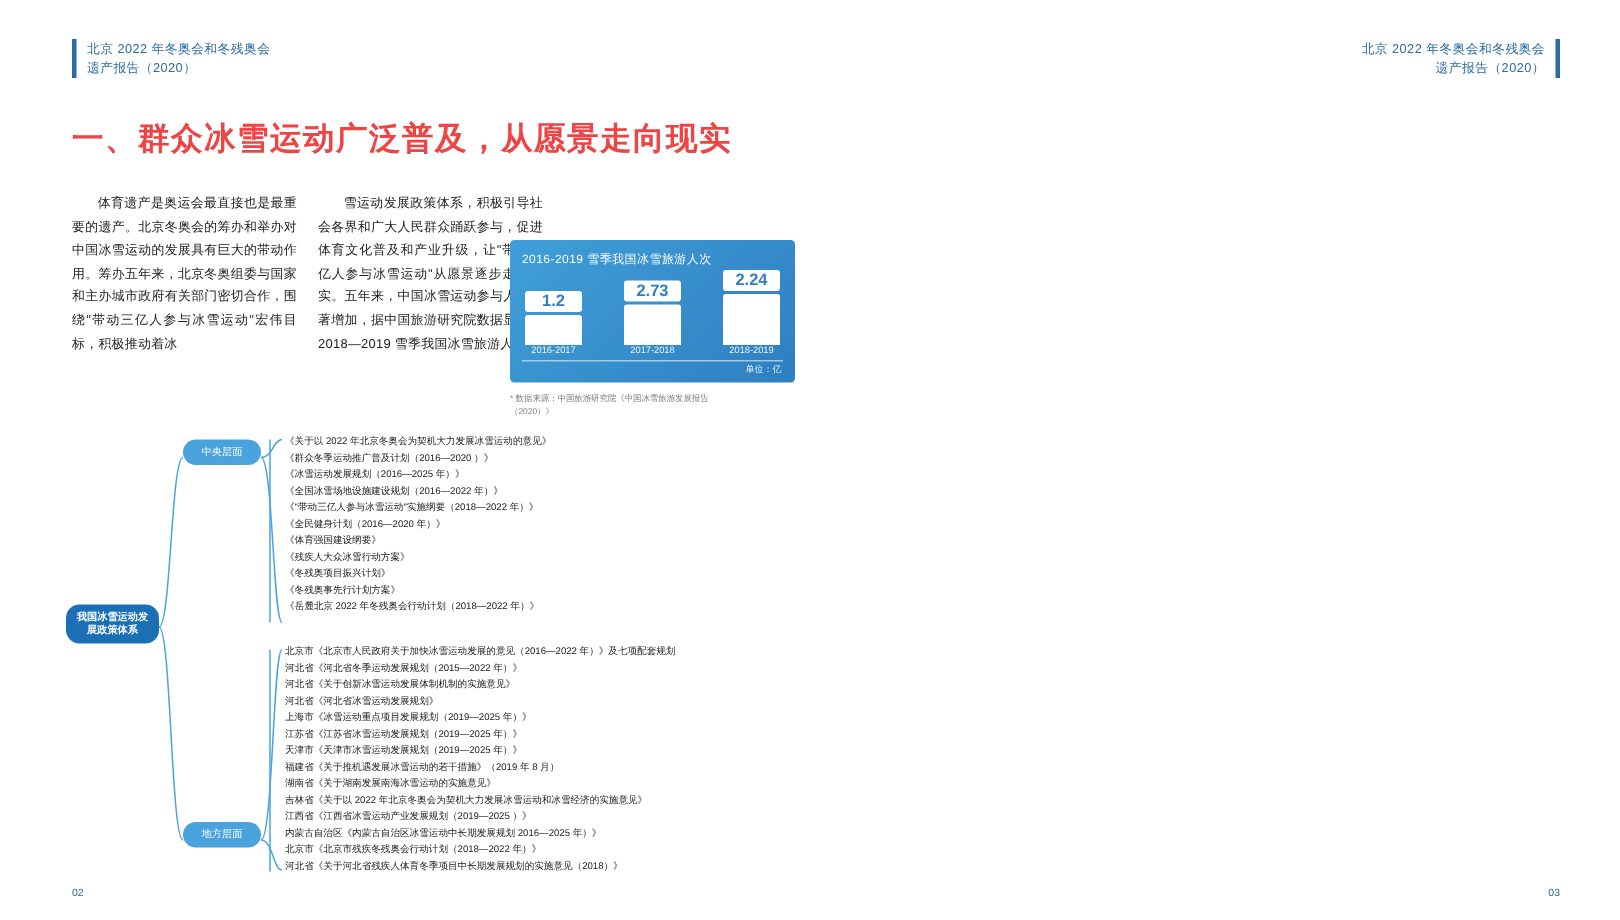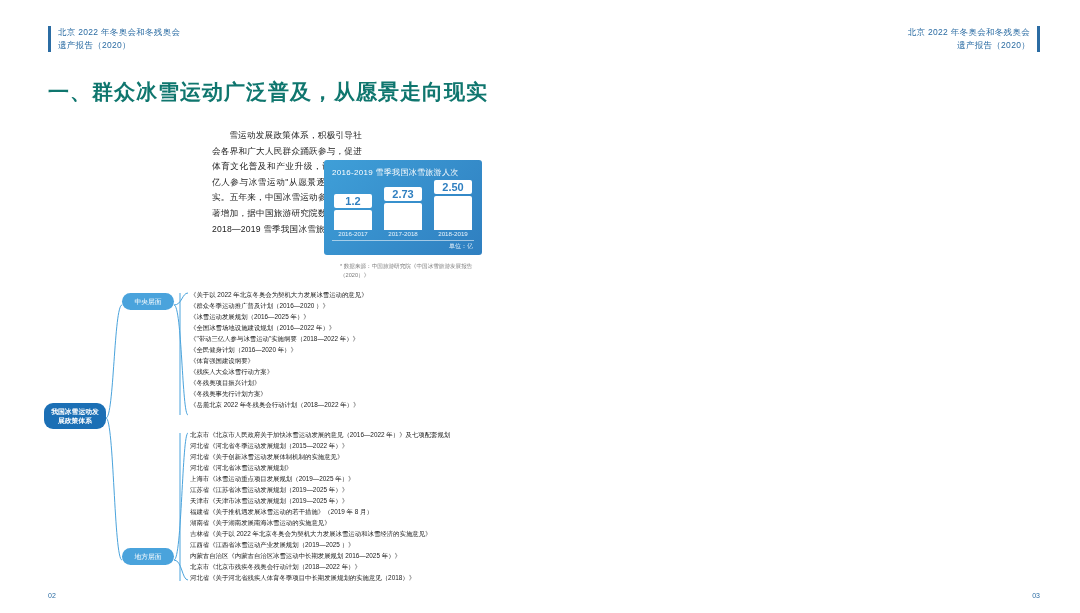--- a/index.html
+++ b/index.html
@@ -26,39 +26,39 @@
     position:absolute; width:3px; height:26px; background:#2b6ca3; top:0;
   }
   .runhead-left { left:48px; padding-left:10px; }
   .runhead-left .bar { left:0; }
   .runhead-right { right:40px; padding-right:10px; text-align:right; }
   .runhead-right .bar { right:0; }
 
   
   .headline {
     position:absolute; top:78px; left:48px;
-    font-size:21px; font-weight:bold; color:#0f766e;
+    font-size:21px; font-weight:bold; color:#ef4444;
     letter-spacing:1px;
   }
 
   
   .col {
     position:absolute;
     font-size:8.6px; line-height:15.6px; color:#222;
     text-align:justify;
     letter-spacing:.2px;
   }
   .col p { margin:0 0 6px 0; text-indent:2em; }
   .col-1 { top:128px; left:48px; width:150px; }
   .col-2 { top:128px; left:212px; width:150px; }
   .col-3 { top:128px; left:376px; width:122px; }
 
   
   .databox {
-    position:absolute; top:160px; left:324px; width:158px; height:95px;
+    position:absolute; top:160px; left:340px; width:190px; height:95px;
     background:linear-gradient(135deg,#3f9fd8 0%, #2f7fc0 100%);
     border-radius:3px; color:#fff; padding:7px 8px 6px 8px;
   }
   .databox .dtitle { font-size:8px; letter-spacing:.3px; }
   .databox .bars { position:absolute; left:8px; right:8px; bottom:18px; display:flex; align-items:flex-end; justify-content:space-between; }
   .databox .bargroup { width:42px; text-align:center; }
   .databox .bval {
     font-size:11px; font-weight:bold; color:#2f7fc0; background:#fff;
     border-radius:2px; padding:1px 0; margin:0 auto 2px auto; width:38px;
   }
@@ -103,39 +103,42 @@
   <div class="page page-left">
 
     <div class="runhead runhead-left">
       <span class="bar"></span>
       <div style="white-space:pre-line">北京 2022 年冬奥会和冬残奥会
 遗产报告（2020）</div>
     </div>
 
     <div class="headline">一、群众冰雪运动广泛普及，从愿景走向现实</div>
 
+    <div class="col col-1">
+      <p>体育遗产是奥运会最直接也是最重要的遗产。北京冬奥会的筹办和举办对中国冰雪运动的发展具有巨大的带动作用。筹办五年来，北京冬奥组委与国家和主办城市政府有关部门密切合作，围绕"带动三亿人参与冰雪运动"宏伟目标，积极推动着冰</p>
+    </div>
     <div class="col col-2">
       <p>雪运动发展政策体系，积极引导社会各界和广大人民群众踊跃参与，促进体育文化普及和产业升级，让"带动三亿人参与冰雪运动"从愿景逐步走向现实。五年来，中国冰雪运动参与人数显著增加，据中国旅游研究院数据显示，2018—2019 雪季我国冰雪旅游人</p>
     </div>
 
     <div class="databox">
       <div class="dtitle">2016-2019 雪季我国冰雪旅游人次</div>
       <div class="bars">
         <div class="bargroup">
           <div class="bval">1.2</div>
           <div class="barfill bar-h1"></div>
           <div class="bcap">2016-2017</div>
         </div>
         <div class="bargroup">
           <div class="bval">2.73</div>
           <div class="barfill bar-h2"></div>
           <div class="bcap">2017-2018</div>
         </div>
         <div class="bargroup">
-          <div class="bval">2.50</div>
+          <div class="bval">2.24</div>
           <div class="barfill bar-h3"></div>
           <div class="bcap">2018-2019</div>
         </div>
       </div>
       <div class="axis"></div>
       <div class="unit">单位：亿</div>
     </div>
     <div class="boxnote">* 数据来源：中国旅游研究院《中国冰雪旅游发展报告（2020）》</div>
 
     <div class="mindmap">

